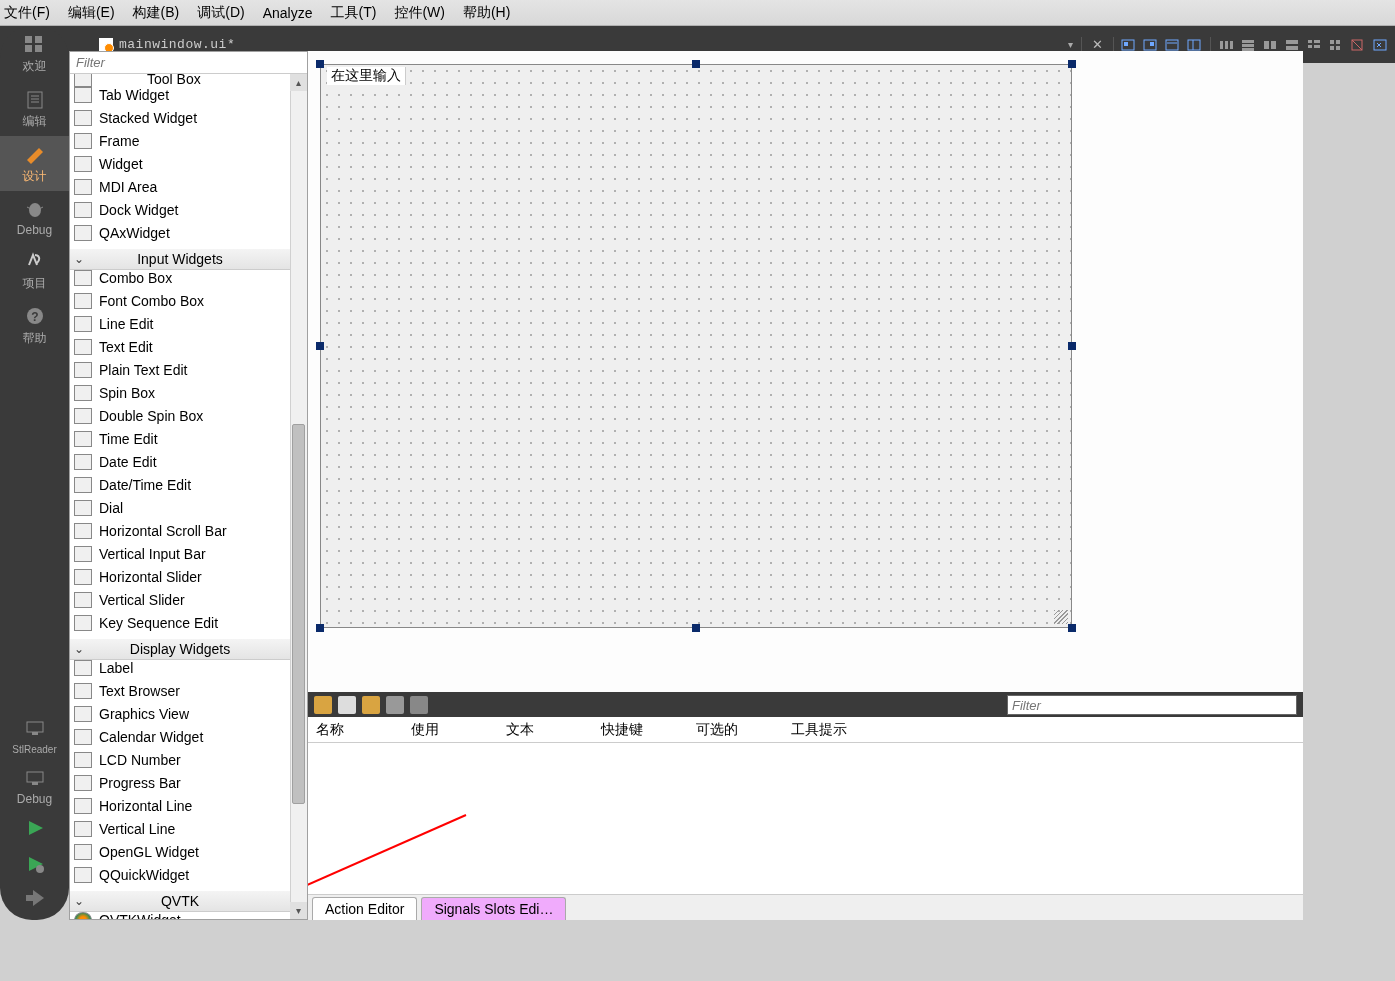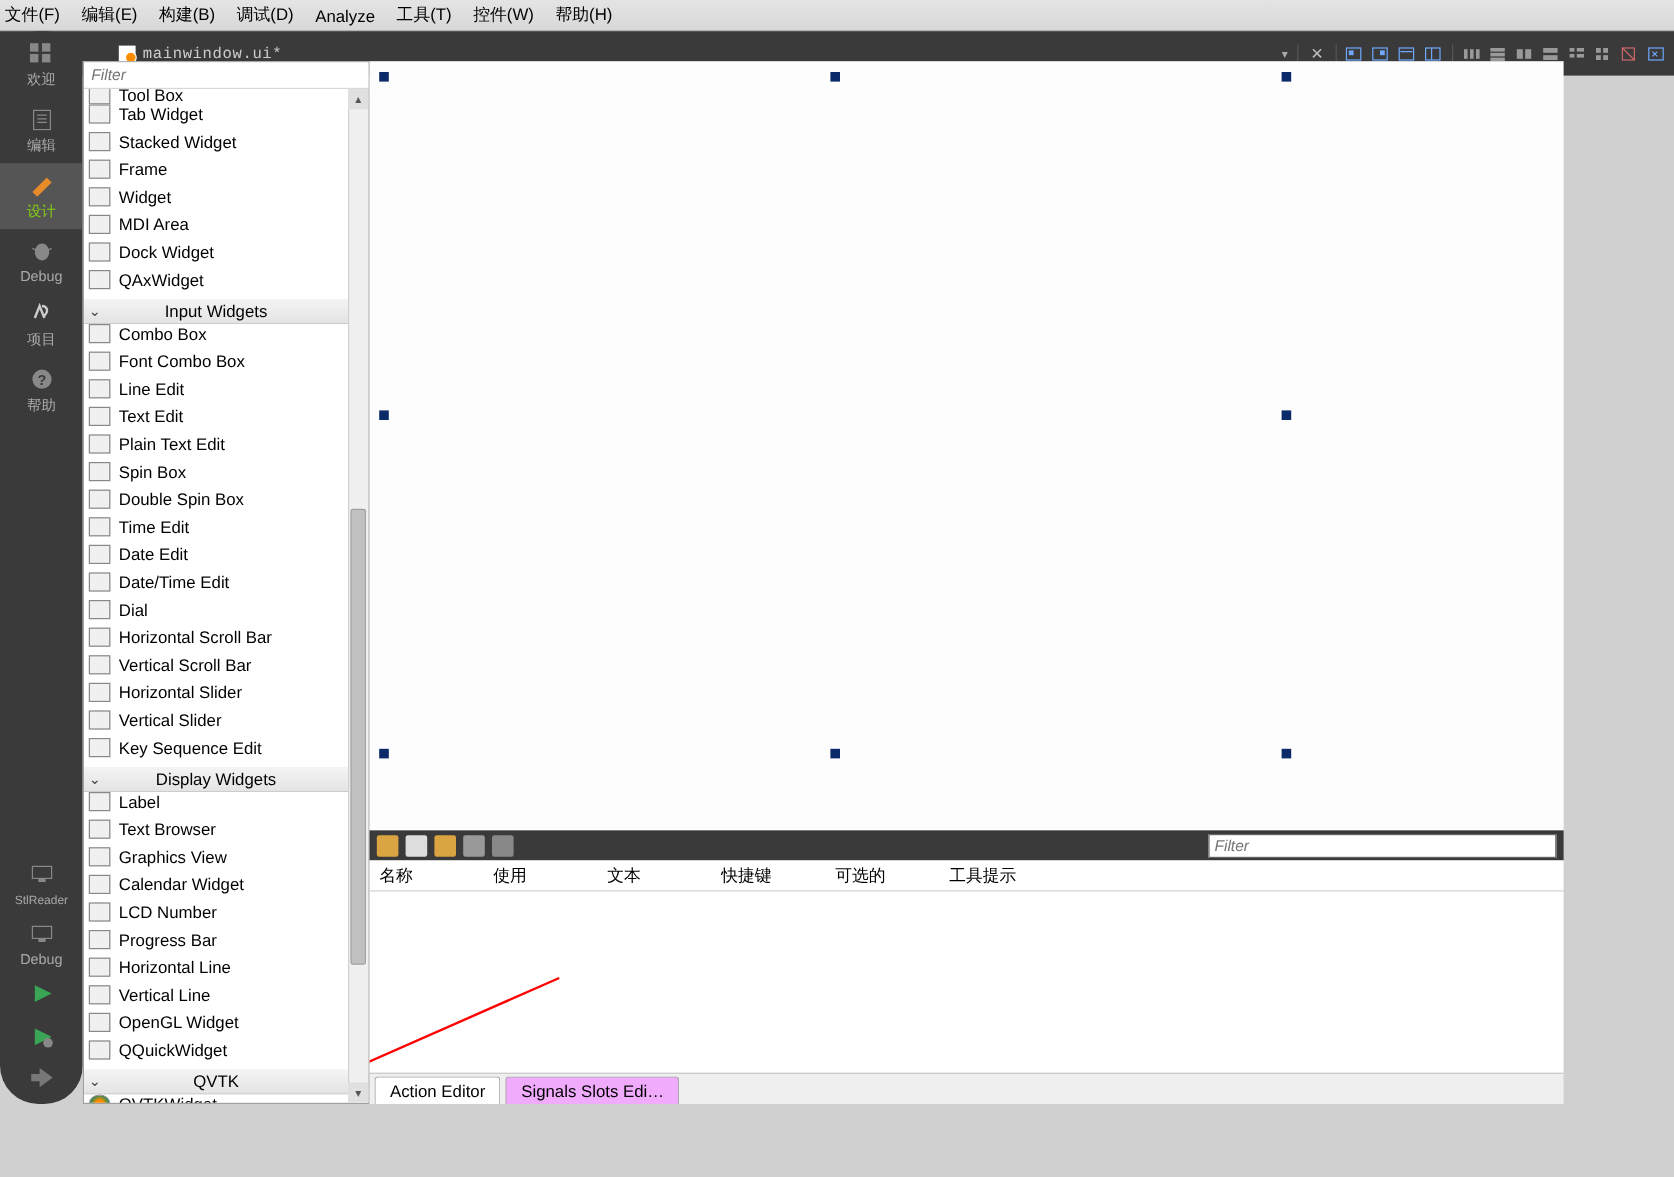--- a/index.html
+++ b/index.html
@@ -17,21 +17,21 @@
 .docstrip .docname { font-family: "Courier New", monospace; letter-spacing: 0.5px; }
 .docstrip .right-icons { margin-left: auto; display: flex; align-items: center; gap: 4px; padding-right: 6px; }
 .docstrip .right-icons .sep { width: 1px; height: 16px; background: #555; margin: 0 2px; }
 .docstrip .ri { width: 18px; height: 16px; display: flex; align-items: center; justify-content: center; color: #bbb; font-size: 11px; }
 .docstrip .dd { color: #aaa; font-size: 10px; margin: 0 2px; }
 .docstrip .close-x { color: #bbb; font-size: 13px; margin: 0 4px; }
 
 
 .leftnav { position: absolute; left: 0; top: 26px; width: 69px; height: 894px; background: #3a3a3a; color: #aaa; font-size: 12px; text-align: center; border-radius: 32px; }
 .leftnav .item { padding: 8px 0 6px; cursor: pointer; }
-.leftnav .item.active { background: #555; color: #84cc16; }
+.leftnav .item.active { background: #555; color: #fdba74; }
 .leftnav .item .ic { display: block; margin: 0 auto 4px; width: 24px; height: 20px; }
 .leftnav .bottom { position: absolute; bottom: 0; width: 100%; }
 .leftnav .bottom .item { padding: 6px 0; }
 .navlabel { font-size: 12px; }
 
 
 .widgetbox { position: absolute; left: 69px; top: 51px; width: 239px; height: 869px; background: #fff; border: 1px solid #a0a0a0; display: flex; flex-direction: column; }
 .wb-filter { height: 22px; border-bottom: 1px solid #ccc; }
 .wb-filter input { width: 100%; height: 100%; border: none; outline: none; padding: 0 6px; font-size: 13px; color: #888; font-style: italic; }
 .wb-scroll { flex: 1; overflow: hidden; position: relative; }
@@ -263,21 +263,21 @@
     </div>
   </div>
 </div>
 
 <div class="widgetbox">
   <div class="wb-filter">
     <input type="text" placeholder="Filter" style="">
   </div>
   <div class="wb-scroll">
     <div class="wb-list" id="wb-list">
-        <div class="wb-item" style="height: 13px; overflow: hidden; align-items: flex-end;">
+        <div class="wb-item" style="height: 13px; overflow: hidden; align-items: flex-end; gap: 48px;">
           <span class="wic"></span>
           <span>Tool Box</span>
         </div>
         <div class="wb-item">
           <span class="wic"></span>
           <span>Tab Widget</span>
         </div>
         <div class="wb-item">
           <span class="wic"></span>
           <span>Stacked Widget</span>
@@ -349,21 +349,21 @@
         <div class="wb-item">
           <span class="wic"></span>
           <span>Dial</span>
         </div>
         <div class="wb-item">
           <span class="wic"></span>
           <span>Horizontal Scroll Bar</span>
         </div>
         <div class="wb-item">
           <span class="wic"></span>
-          <span>Vertical Scroll Bar</span>
+          <span>Vertical Input Bar</span>
         </div>
         <div class="wb-item">
           <span class="wic"></span>
           <span>Horizontal Slider</span>
         </div>
         <div class="wb-item">
           <span class="wic"></span>
           <span>Vertical Slider</span>
         </div>
         <div class="wb-item">
@@ -425,20 +425,24 @@
       </div>
     <div class="scrollbar">
       <div class="upbtn">▴</div>
       <div class="thumb"></div>
       <div class="dnbtn">▾</div>
     </div>
   </div>
 </div>
 
 <div class="canvas-area">
+  <div class="canvas-form">
+    <div class="placeholder-text">在这里输入</div>
+    <div class="resize-grip"></div>
+  </div>
   <div class="handle h-tl"></div>
   <div class="handle h-tc"></div>
   <div class="handle h-tr"></div>
   <div class="handle h-ml"></div>
   <div class="handle h-mr"></div>
   <div class="handle h-bl"></div>
   <div class="handle h-bc"></div>
   <div class="handle h-br"></div>
 </div>
 

